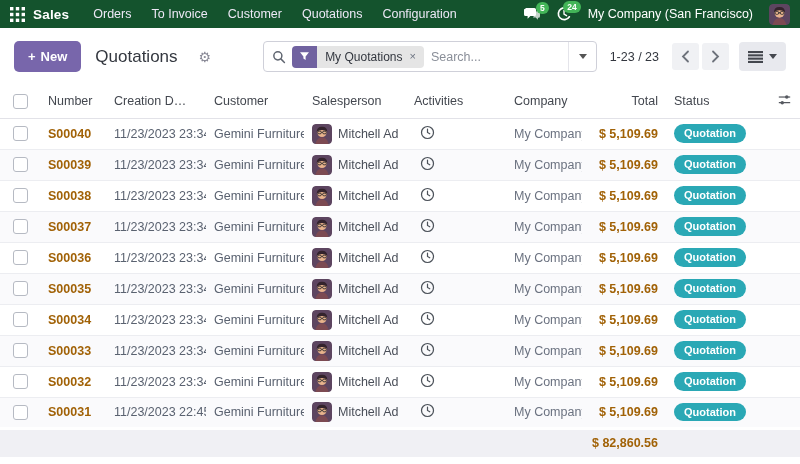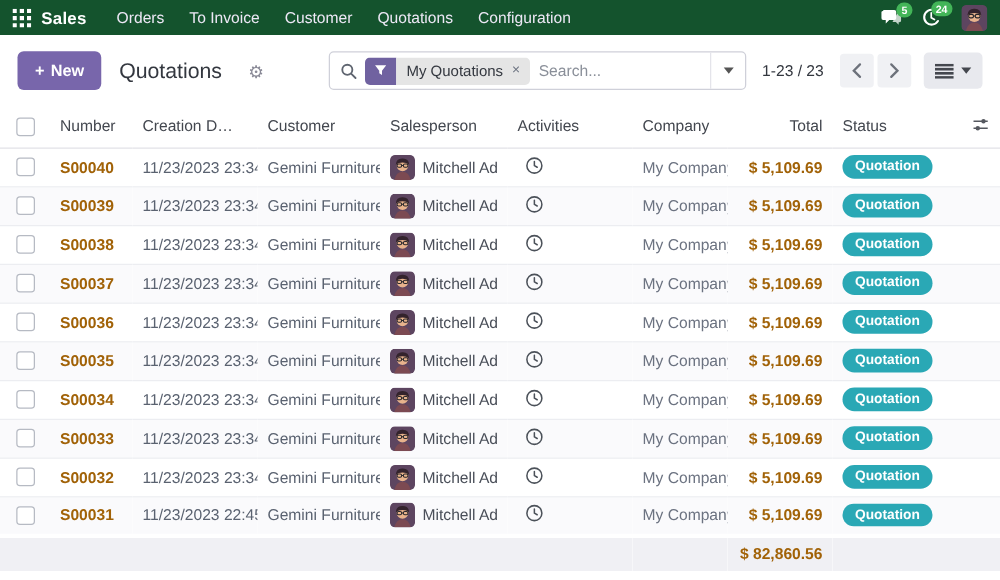--- a/index.html
+++ b/index.html
@@ -139,20 +139,21 @@
         </svg>
       <span class="count-badge">5</span>
     </span>
     <span class="icon-badge">
       <svg width="16" height="16" viewBox="0 0 20 20" fill="none" stroke="#ffffff" stroke-width="2.1" stroke-linecap="round">
           <path d="M16.7 13.5a7.4 7.4 0 1 1 .7-6"></path>
           <path d="M10 5.4v4.8l3.2 1.9" stroke-width="1.7"></path>
         </svg>
       <span class="count-badge">24</span>
     </span>
+    <span class="company-label">My Company (San Francisco)</span>
     <span class="avatar-sm">
       <svg width="21" height="21" viewBox="0 0 24 24">
           <rect width="24" height="24" rx="4" fill="#5d4560"></rect>
           <path d="M4 24q2-8 8-8t8 8z" fill="#7c4a52"></path>
           <circle cx="12" cy="10" r="5.6" fill="#e8b38c"></circle>
           <path d="M5.6 9.4Q6 3.2 12 3.4q6-.2 6.4 6-2.8-2.2-6.4-2.2T5.6 9.4z" fill="#33232c"></path>
           <rect x="6.8" y="8.6" width="4.4" height="3.2" rx="1.5" fill="none" stroke="#26262a" stroke-width="1"></rect>
           <rect x="12.8" y="8.6" width="4.4" height="3.2" rx="1.5" fill="none" stroke="#26262a" stroke-width="1"></rect>
           <line x1="11.2" y1="10" x2="12.8" y2="10" stroke="#26262a" stroke-width="1"></line>
         </svg>

